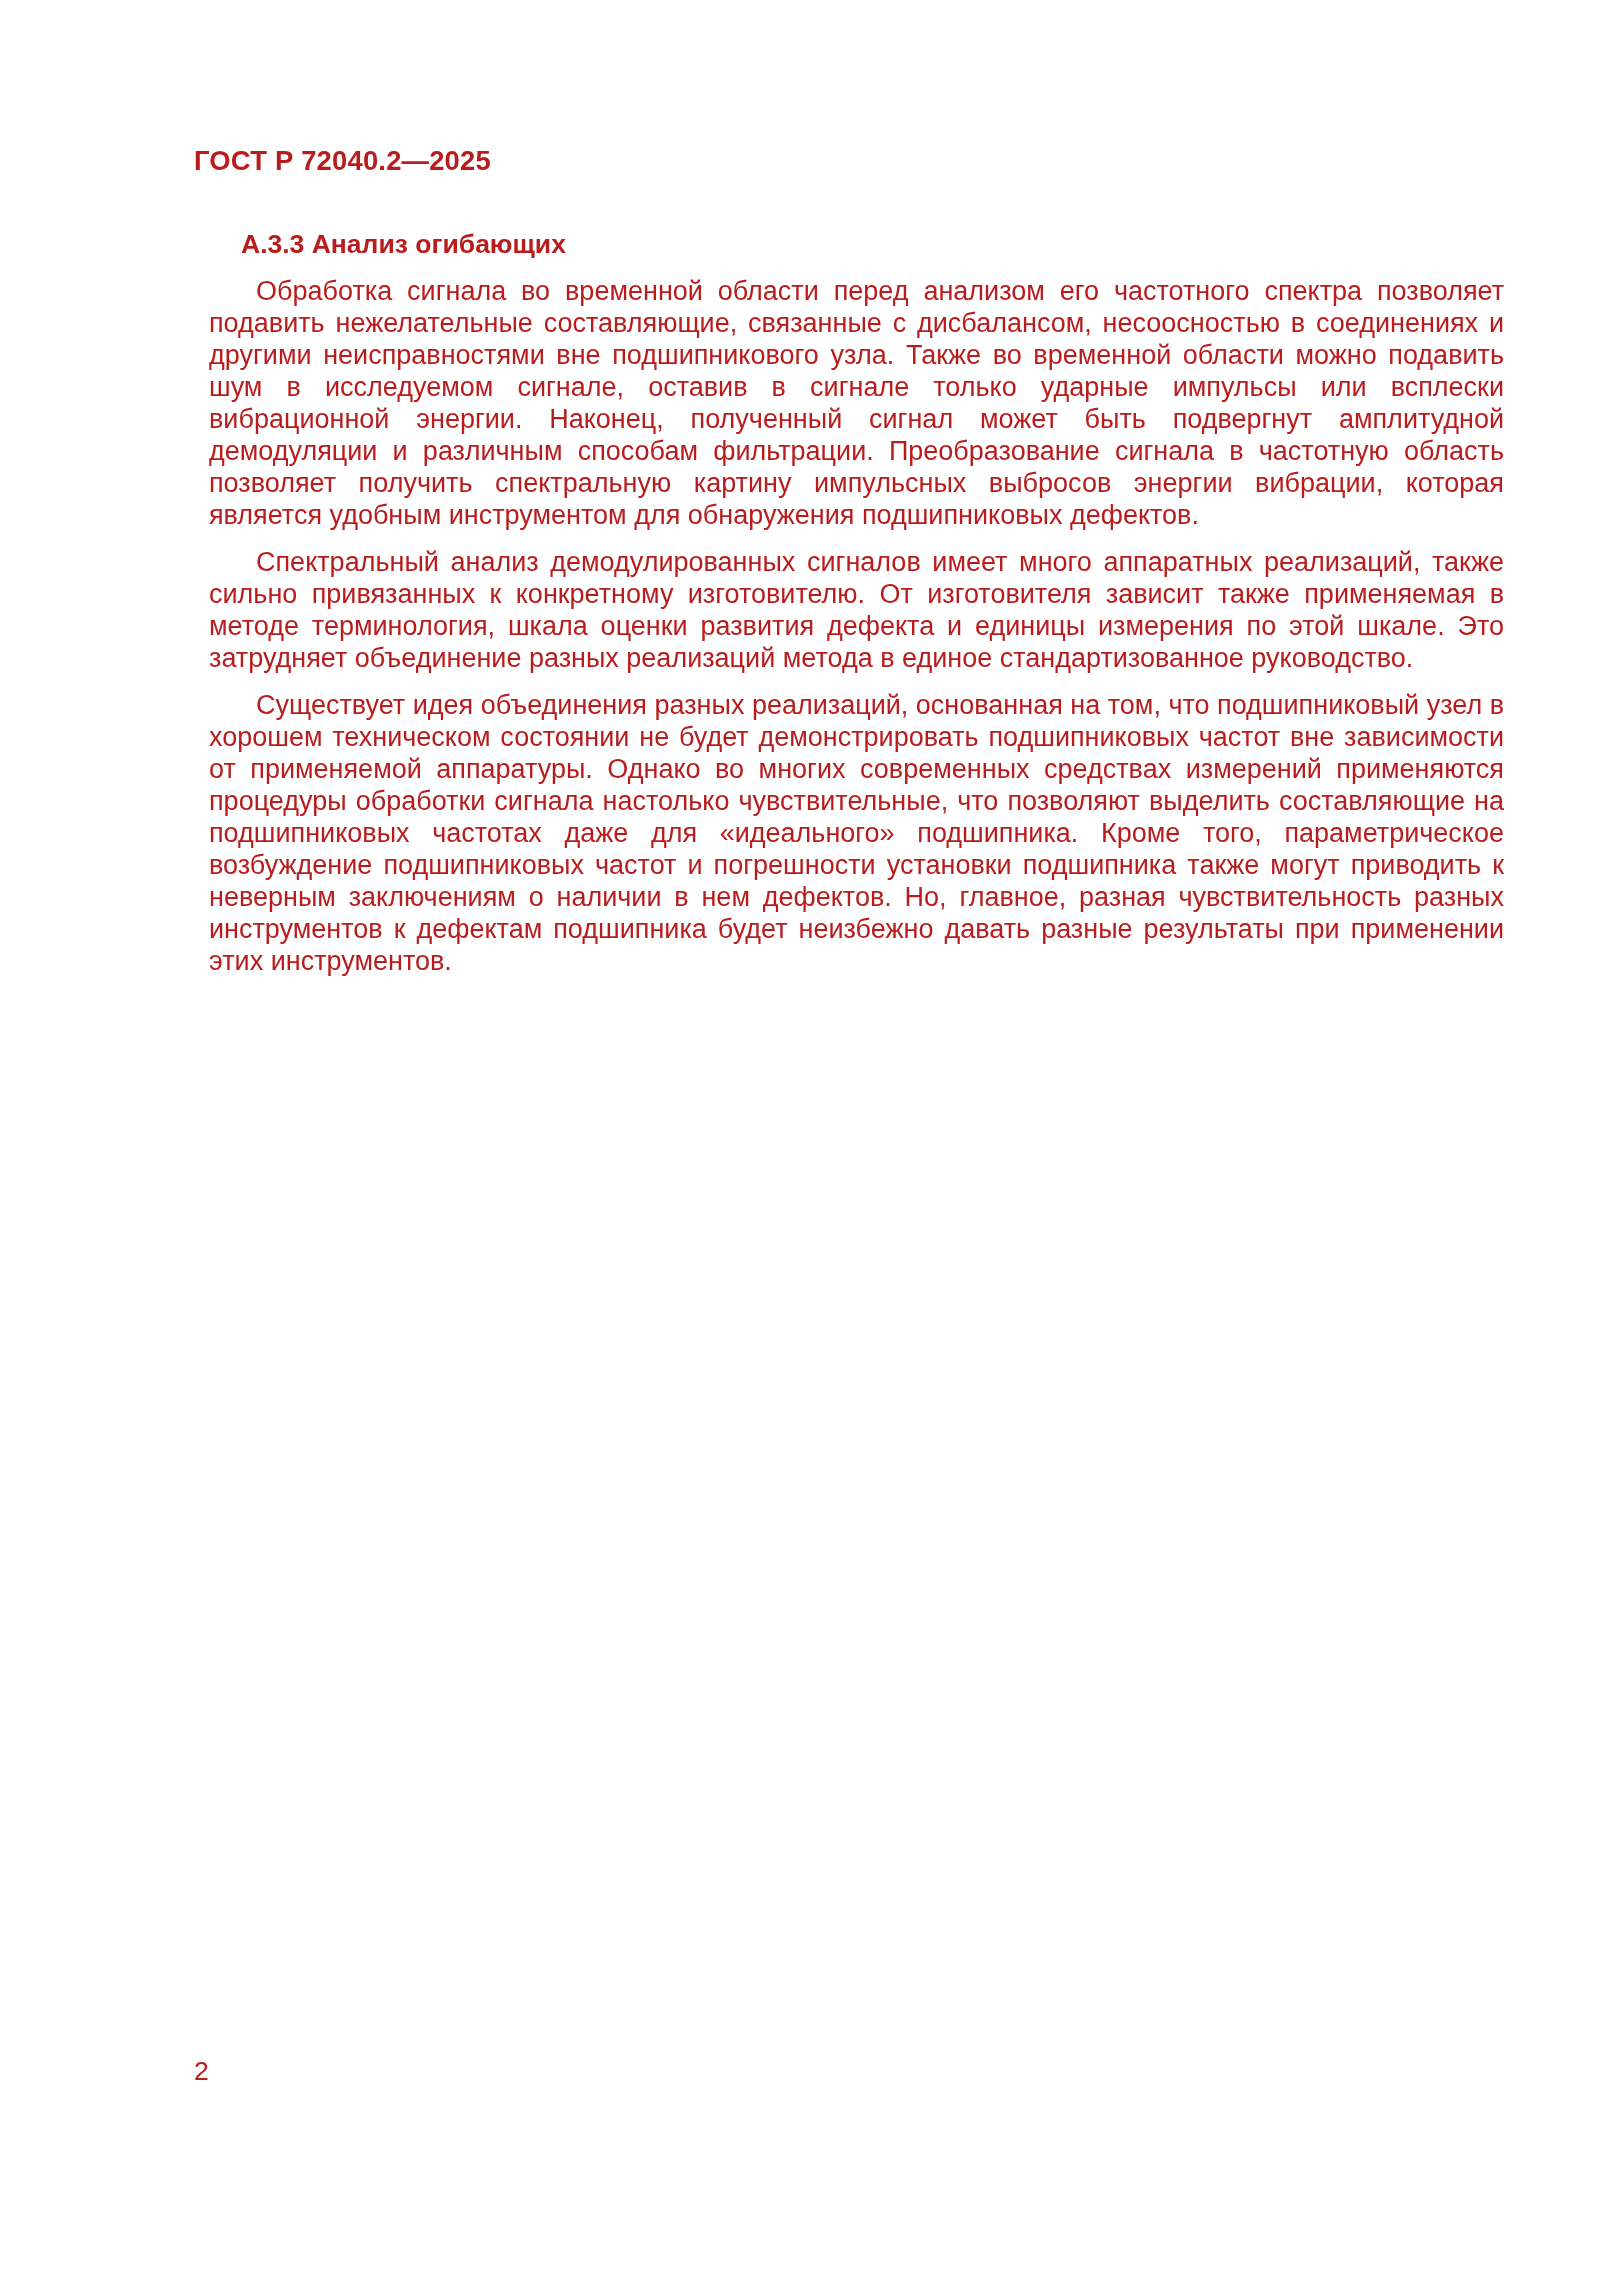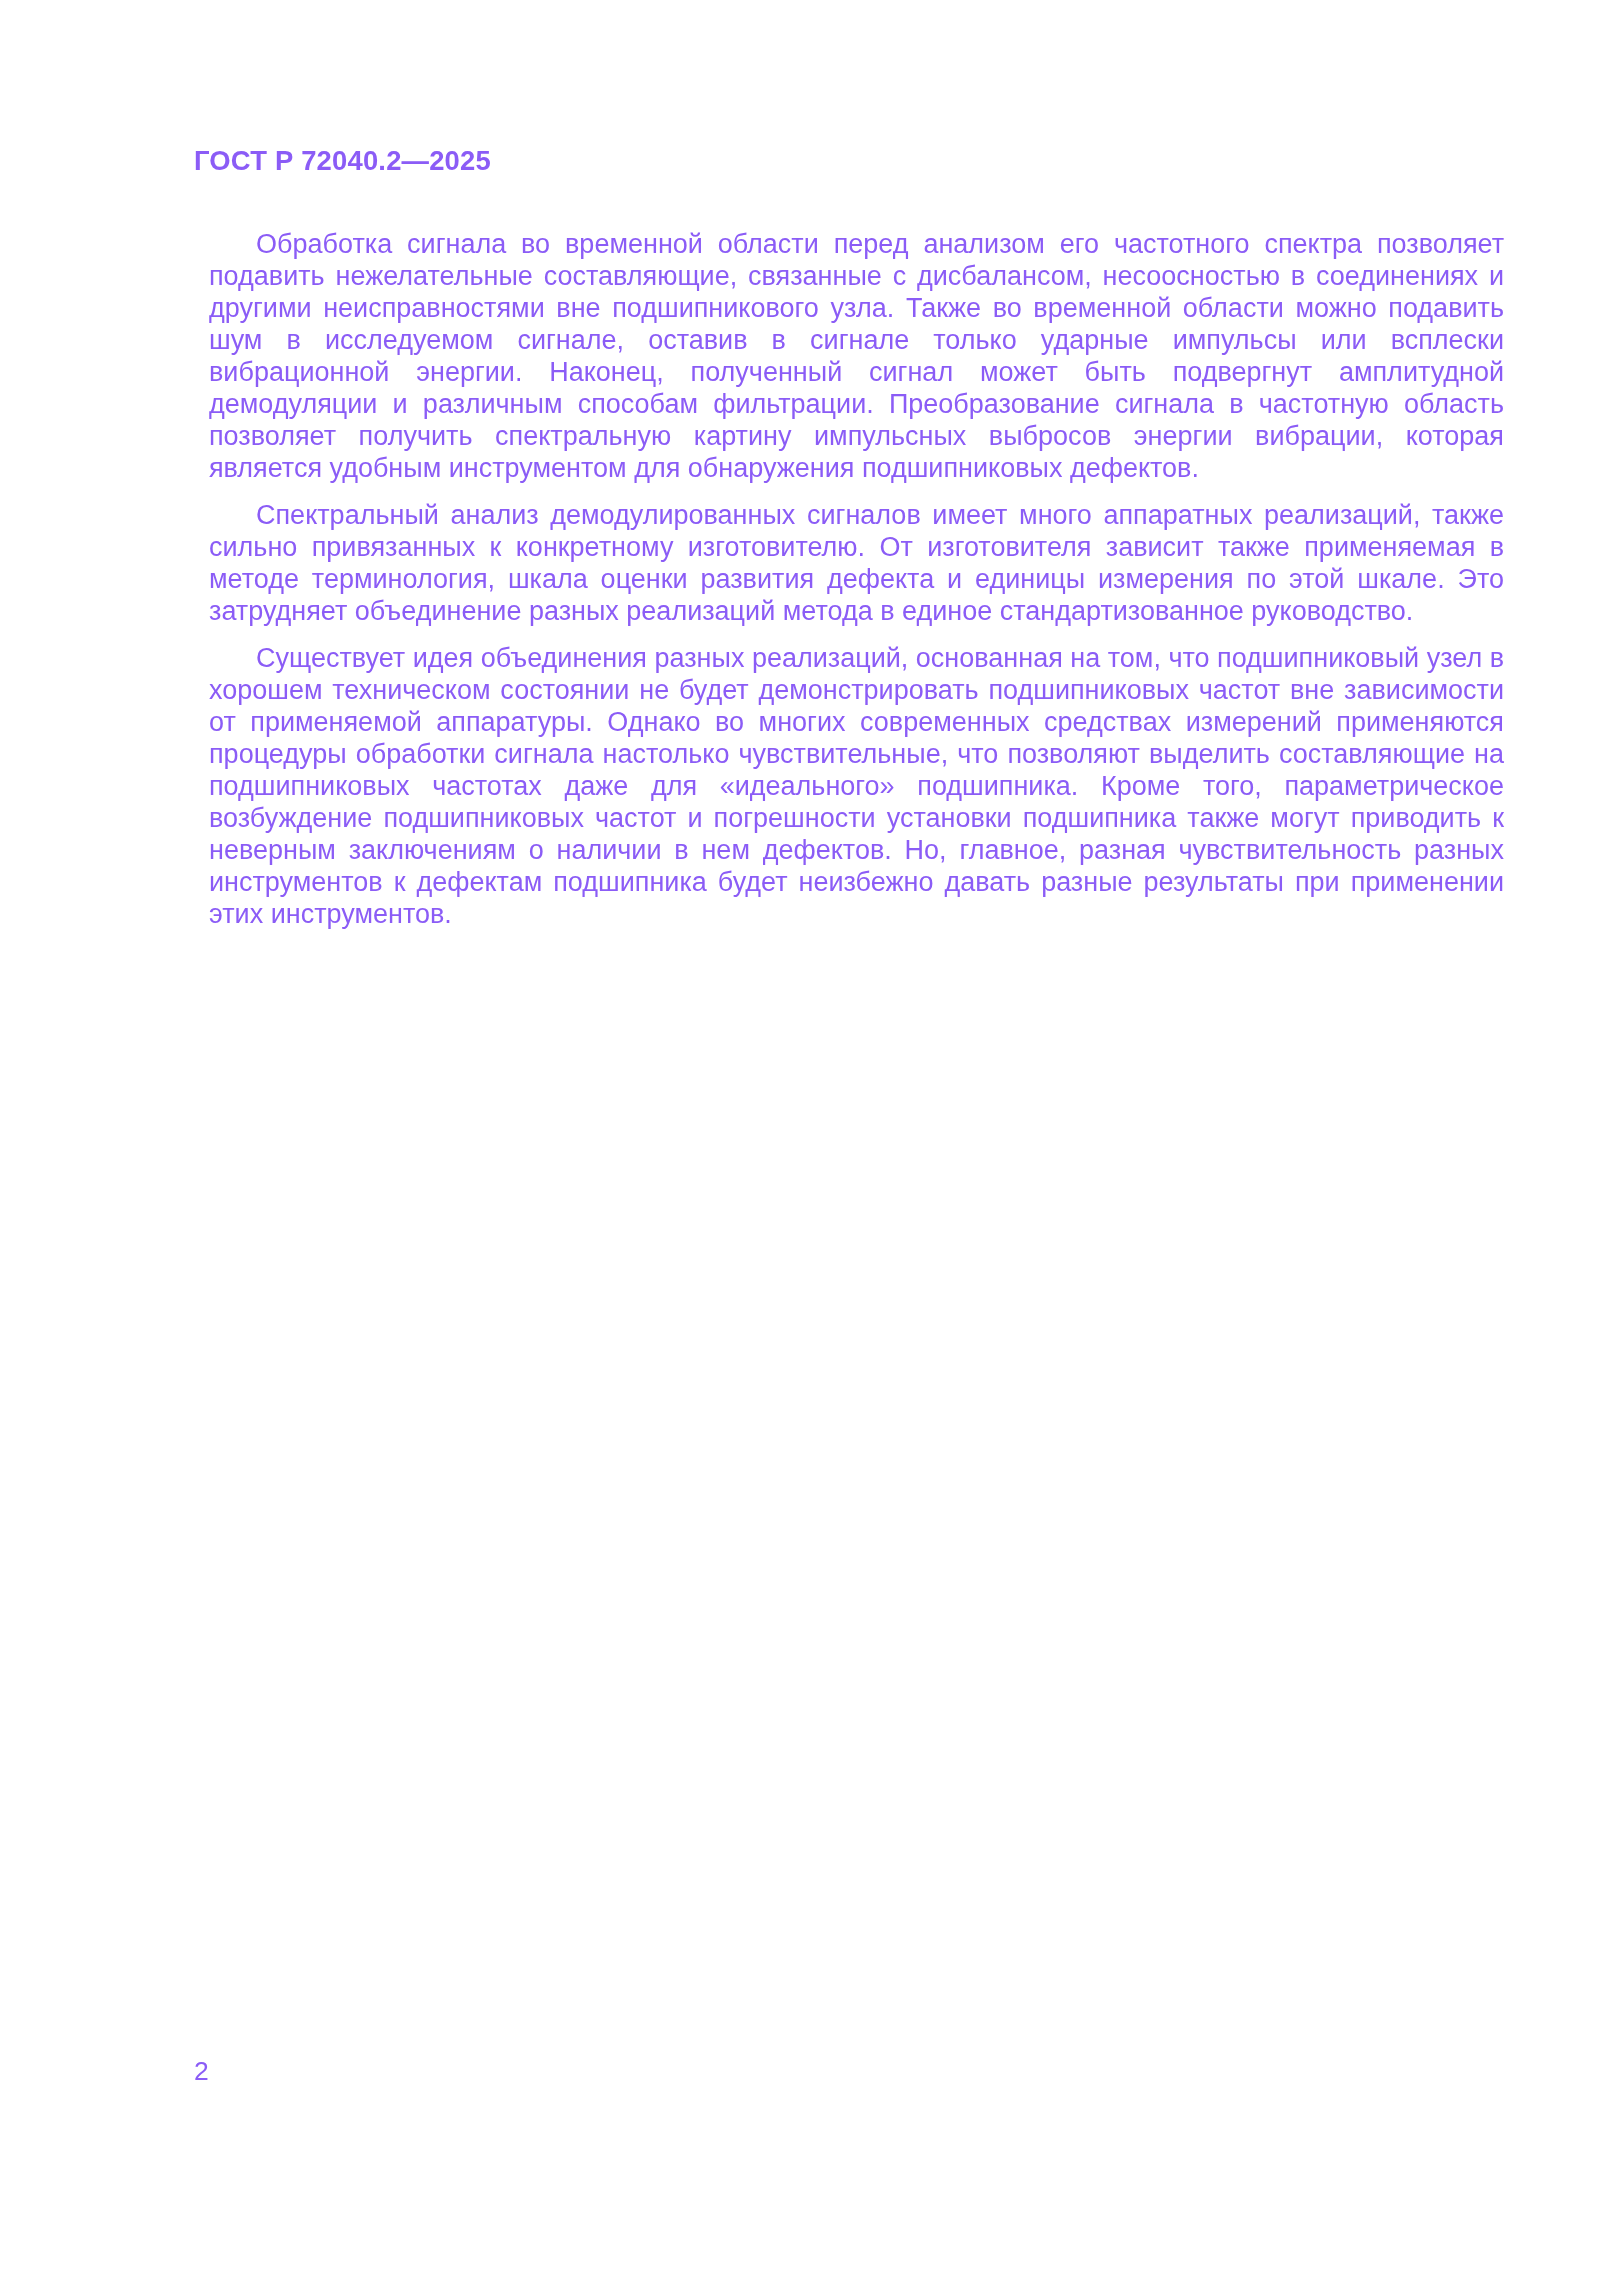--- a/index.html
+++ b/index.html
@@ -6,21 +6,21 @@
     margin: 0;
     padding: 0;
     background: #ffffff;
   }
   .page {
     position: relative;
     width: 1621px;
     height: 2293px;
     background: #ffffff;
     font-family: "Liberation Sans", sans-serif;
-    color: #8b5cf6;
+    color: #b91c1c;
     overflow: hidden;
   }
   .content {
     position: absolute;
     left: 194px;
     top: 145px;
     width: 1325px;
   }
   .doc-header {
     font-size: 27.4px;
@@ -53,20 +53,21 @@
     font-size: 26.5px;
   }
 </style>
 </head>
 <body>
 
 <div class="page">
   <div class="content">
     <div class="doc-header">ГОСТ Р 72040.2—2025</div>
 
+    <div class="section-heading">А.3.3 Анализ огибающих</div>
 
     <p class="body-text">Обработка сигнала во временной области перед анализом его частотного спектра позволяет подавить нежелательные составляющие, связанные с дисбалансом, несоосностью в соединениях и другими неисправностями вне подшипникового узла. Также во временной области можно подавить шум в исследуемом сигнале, оставив в сигнале только ударные импульсы или всплески вибрационной энергии. Наконец, полученный сигнал может быть подвергнут амплитудной демодуляции и различным способам фильтрации. Преобразование сигнала в частотную область позволяет получить спектральную картину импульсных выбросов энергии вибрации, которая является удобным инструментом для обнаружения подшипниковых дефектов.</p>
 
     <p class="body-text">Спектральный анализ демодулированных сигналов имеет много аппаратных реализаций, также сильно привязанных к конкретному изготовителю. От изготовителя зависит также применяемая в методе терминология, шкала оценки развития дефекта и единицы измерения по этой шкале. Это затрудняет объединение разных реализаций метода в единое стандартизованное руководство.</p>
 
 
     <p class="body-text">Существует идея объединения разных реализаций, основанная на том, что подшипниковый узел в хорошем техническом состоянии не будет демонстрировать подшипниковых частот вне зависимости от применяемой аппаратуры. Однако во многих современных средствах измерений применяются процедуры обработки сигнала настолько чувствительные, что позволяют выделить составляющие на подшипниковых частотах даже для «идеального» подшипника. Кроме того, параметрическое возбуждение подшипниковых частот и погрешности установки подшипника также могут приводить к неверным заключениям о наличии в нем дефектов. Но, главное, разная чувствительность разных инструментов к дефектам подшипника будет неизбежно давать разные результаты при применении этих инструментов.</p>
   </div>
 
   <div class="page-number">2</div>

